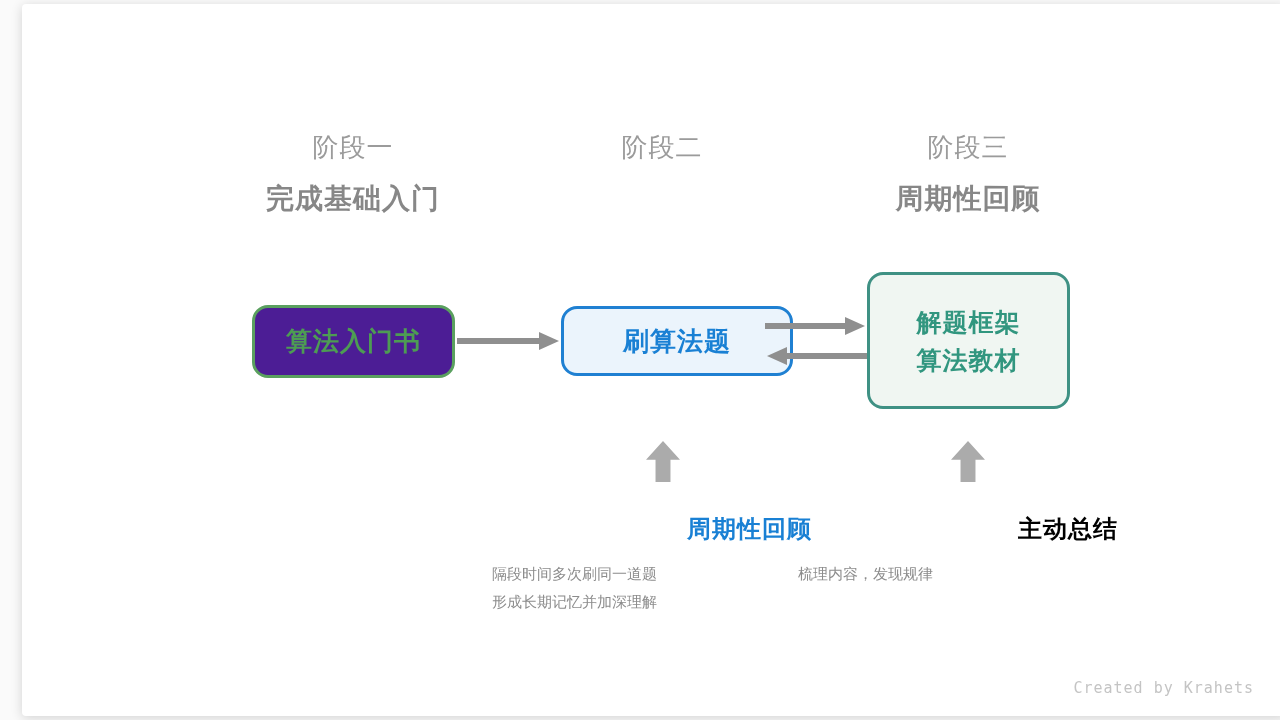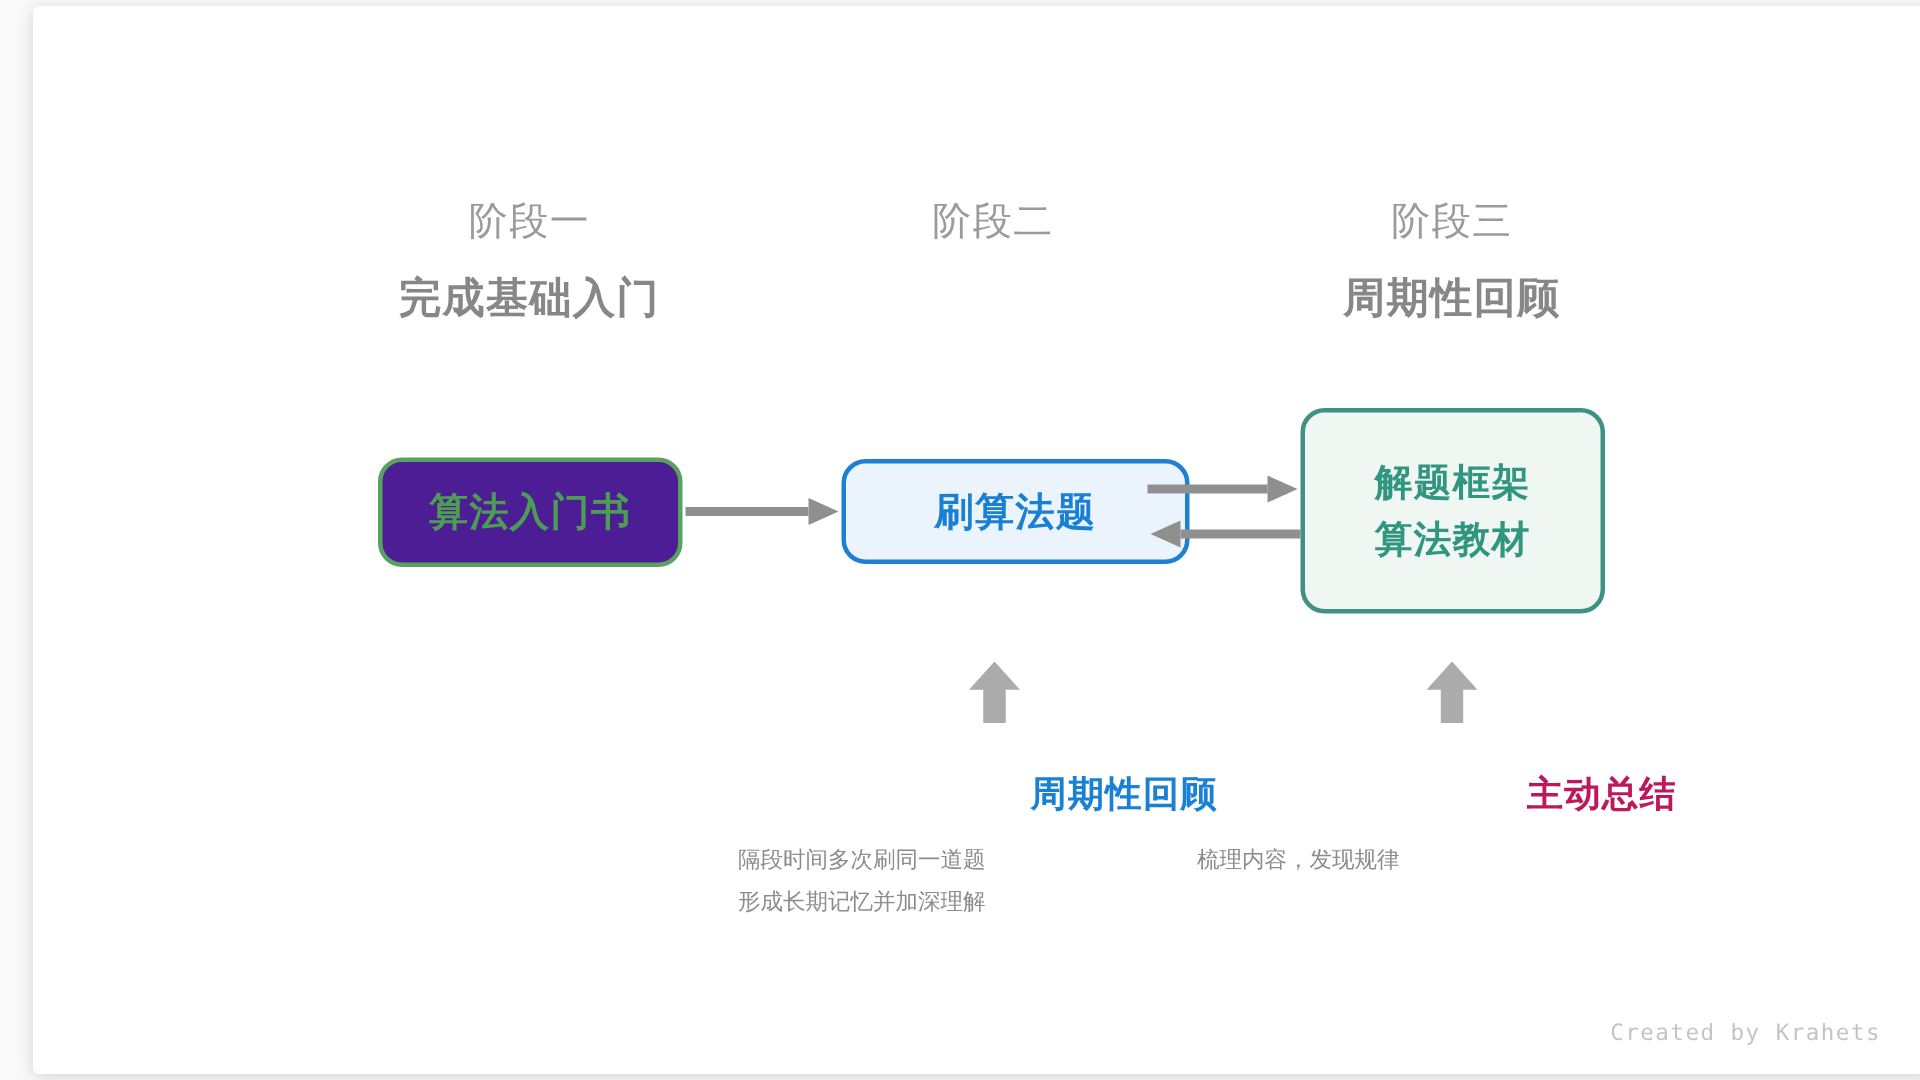--- a/index.html
+++ b/index.html
@@ -85,21 +85,21 @@
   .up1 { left: 624px; top: 437px; }
   .up2 { left: 929px; top: 437px; }
 
   
   .anno-title {
     width: 300px; top: 509px;
     font-size: 24px; font-weight: bold;
     text-align: right; letter-spacing: 1px;
   }
   .anno-title-blue { color: #1980D4; }
-  .anno-title-teal { color: #be185d; }
+  .anno-title-teal { color: #000000; }
   .anno-desc {
     width: 340px; top: 556px;
     font-size: 15px; color: #8C8C8C; line-height: 28px;
   }
   .desc1 { left: 470px; }
   .desc2 { left: 776px; }
 
   .credit {
     right: 32px; top: 675px;
     font-family: "DejaVu Sans Mono", "Liberation Mono", monospace;

